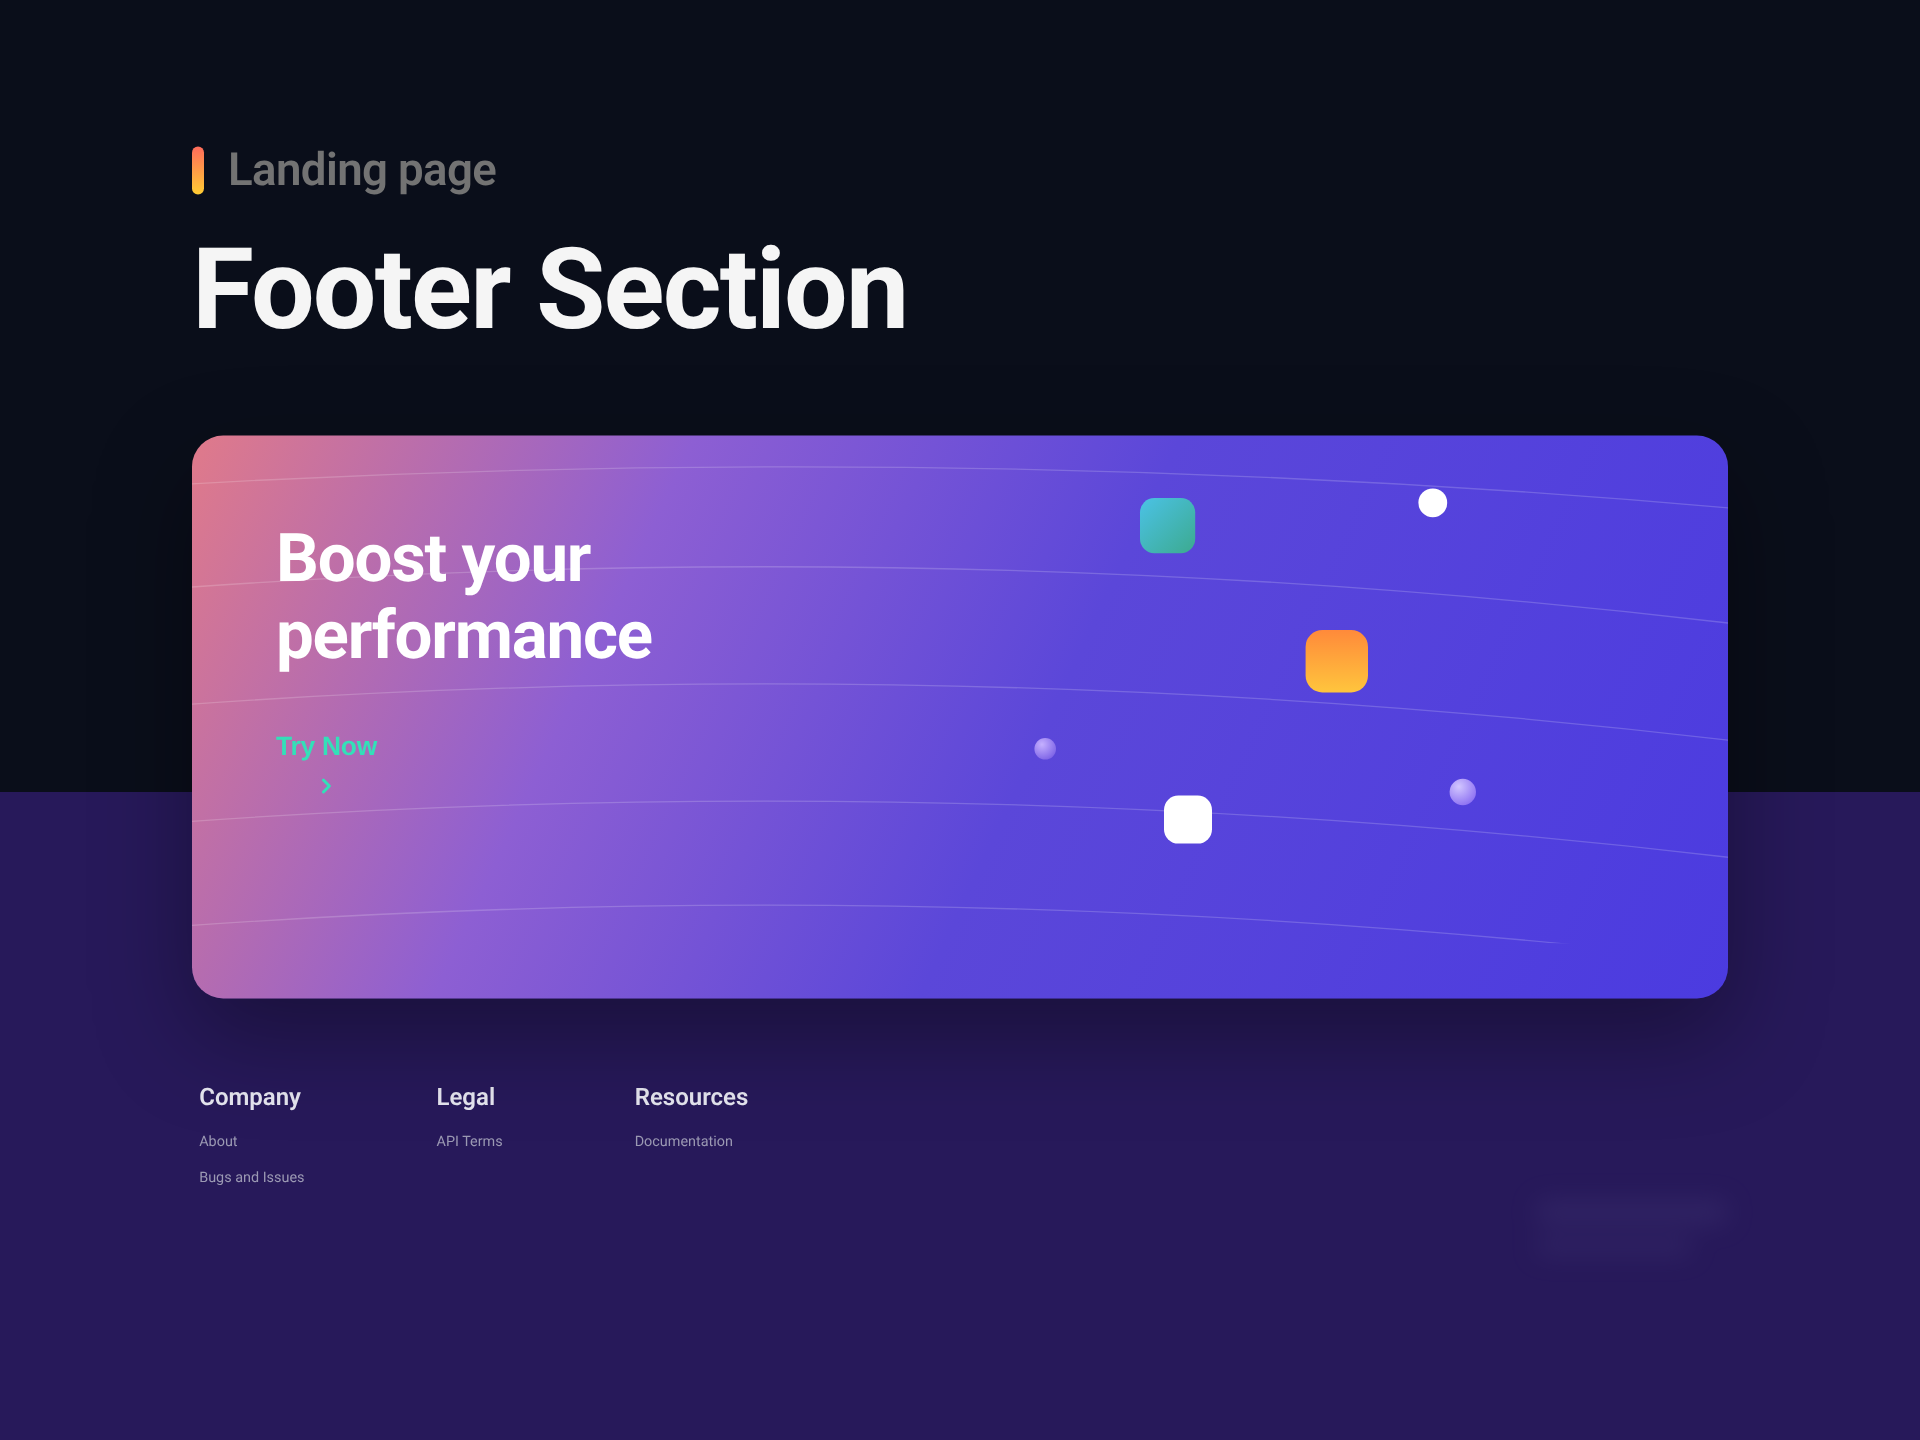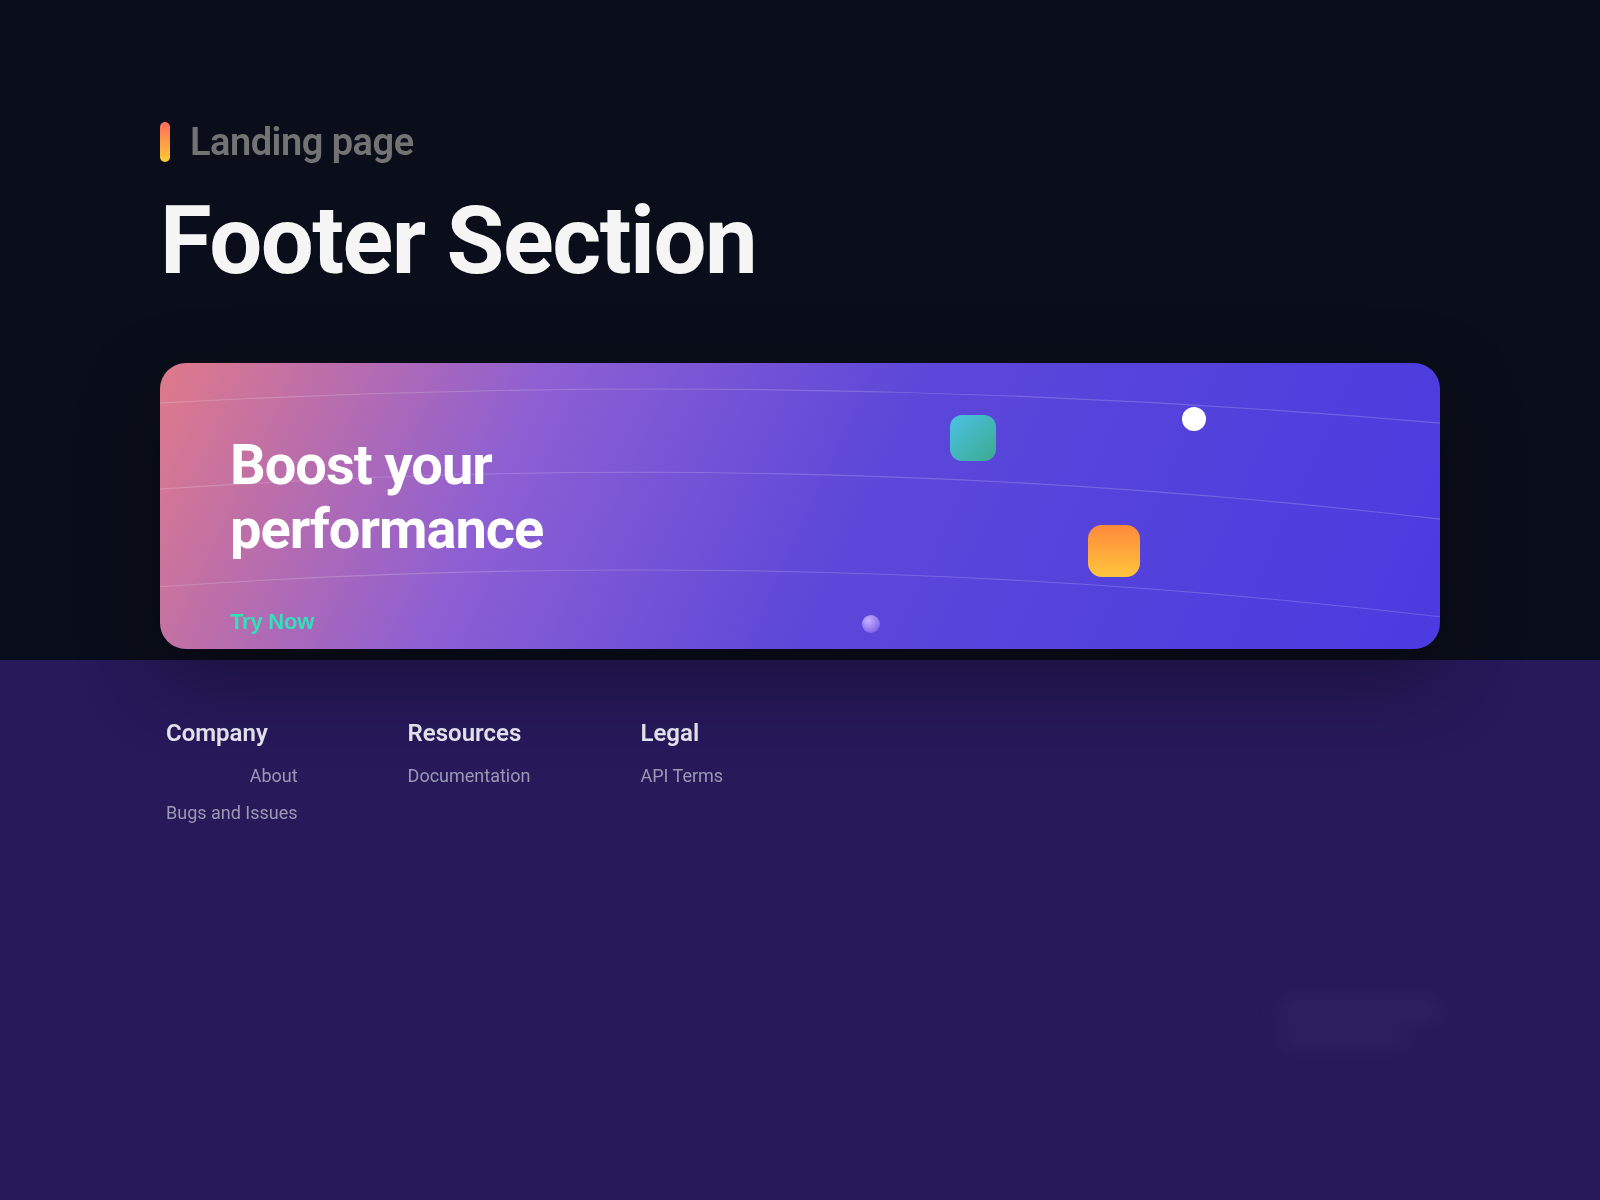--- a/index.html
+++ b/index.html
@@ -48,21 +48,21 @@
       letter-spacing: -1.5px;
       line-height: 1.05;
       color: #f5f5f5;
       margin-bottom: 72px;
     }
     .cta-card {
       position: relative;
       background: linear-gradient(115deg, #e07a8a 0%, #8d5fd3 28%, #5b47d9 55%, #4b3be0 100%);
       border-radius: 26px;
       padding: 70px 70px 70px 70px;
-      height: 286px;
+      height: 469px;
       overflow: hidden;
       box-shadow: 0 30px 80px rgba(0,0,0,0.35);
     }
     .cta-lines {
       position: absolute; inset: 0;
       pointer-events: none;
       opacity: 0.18;
     }
     .cta-lines path {
       stroke: #fff;
@@ -104,32 +104,31 @@
     .dot-purple1 { top: 252px; left: 702px; width: 18px; height: 18px; background: radial-gradient(circle at 35% 30%, #c5b0ff, #6a4fe0); }
     .dot-purple2 { top: 286px; left: 1048px; width: 22px; height: 22px; background: radial-gradient(circle at 35% 30%, #d2c6ff, #7a5aef); }
 
     .footer-cols {
       display: flex;
       gap: 110px;
       margin-top: 70px;
       padding-left: 6px;
     }
     .col-title {
-      font-size: 24px;
+      font-size: 20px;
       font-weight: 600;
       color: #e6e6f0;
       margin-bottom: 18px;
     }
     .col-link {
       display: block;
-      font-size: 18px;
+      font-size: 12px;
       color: #9b99b3;
       margin-bottom: 16px;
       cursor: pointer;
-      text-align: right;
     }
     .blur-badge {
       position: absolute;
       right: 130px;
       top: 1000px;
       width: 190px;
       height: 80px;
       filter: blur(10px);
       opacity: 0.5;
     }
@@ -173,26 +172,26 @@
     </button>
   </div>
 
   <div class="footer-cols">
     <div>
       <div class="col-title">Company</div>
       <a class="col-link">About</a>
       <a class="col-link">Bugs and Issues</a>
     </div>
     <div>
+      <div class="col-title">Legal</div>
+      <a class="col-link">API Terms</a>
+    </div>
+    <div>
       <div class="col-title">Resources</div>
       <a class="col-link">Documentation</a>
-    </div>
-    <div>
-      <div class="col-title">Legal</div>
-      <a class="col-link">API Terms</a>
     </div>
   </div>
 </div>
 
 <div class="blur-badge">
   <div class="blur-line1"></div>
   <div class="blur-line2"></div>
 </div>
 
 </body></html>

